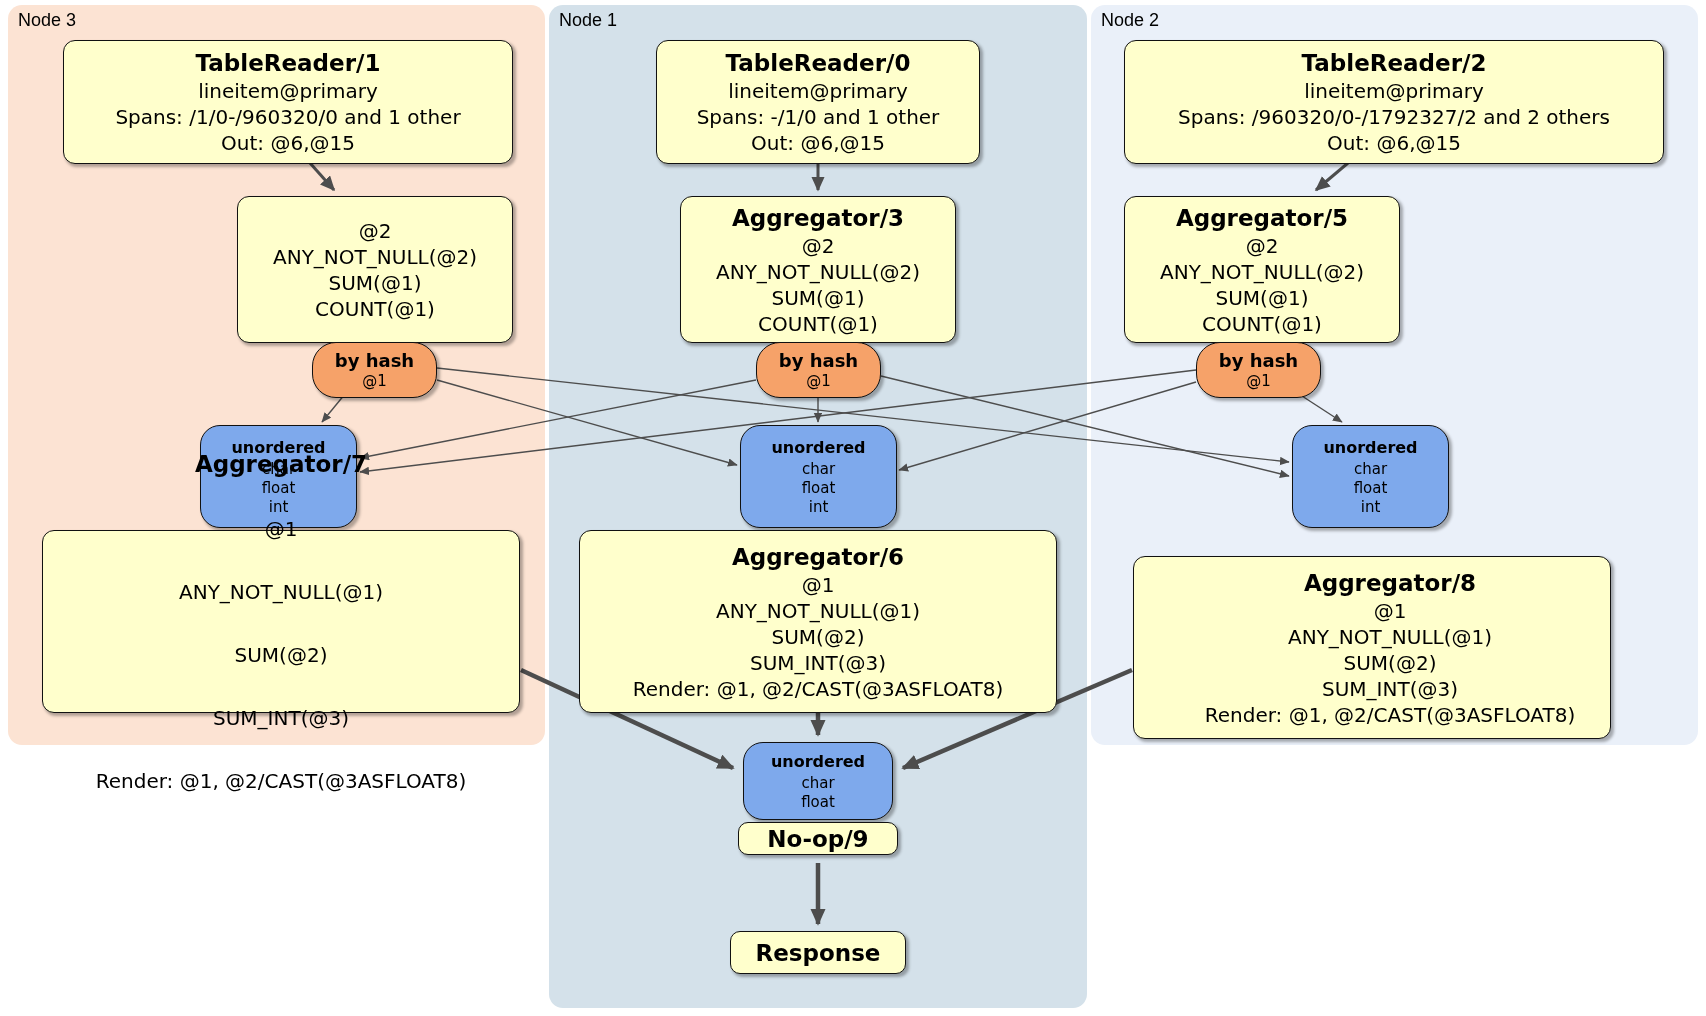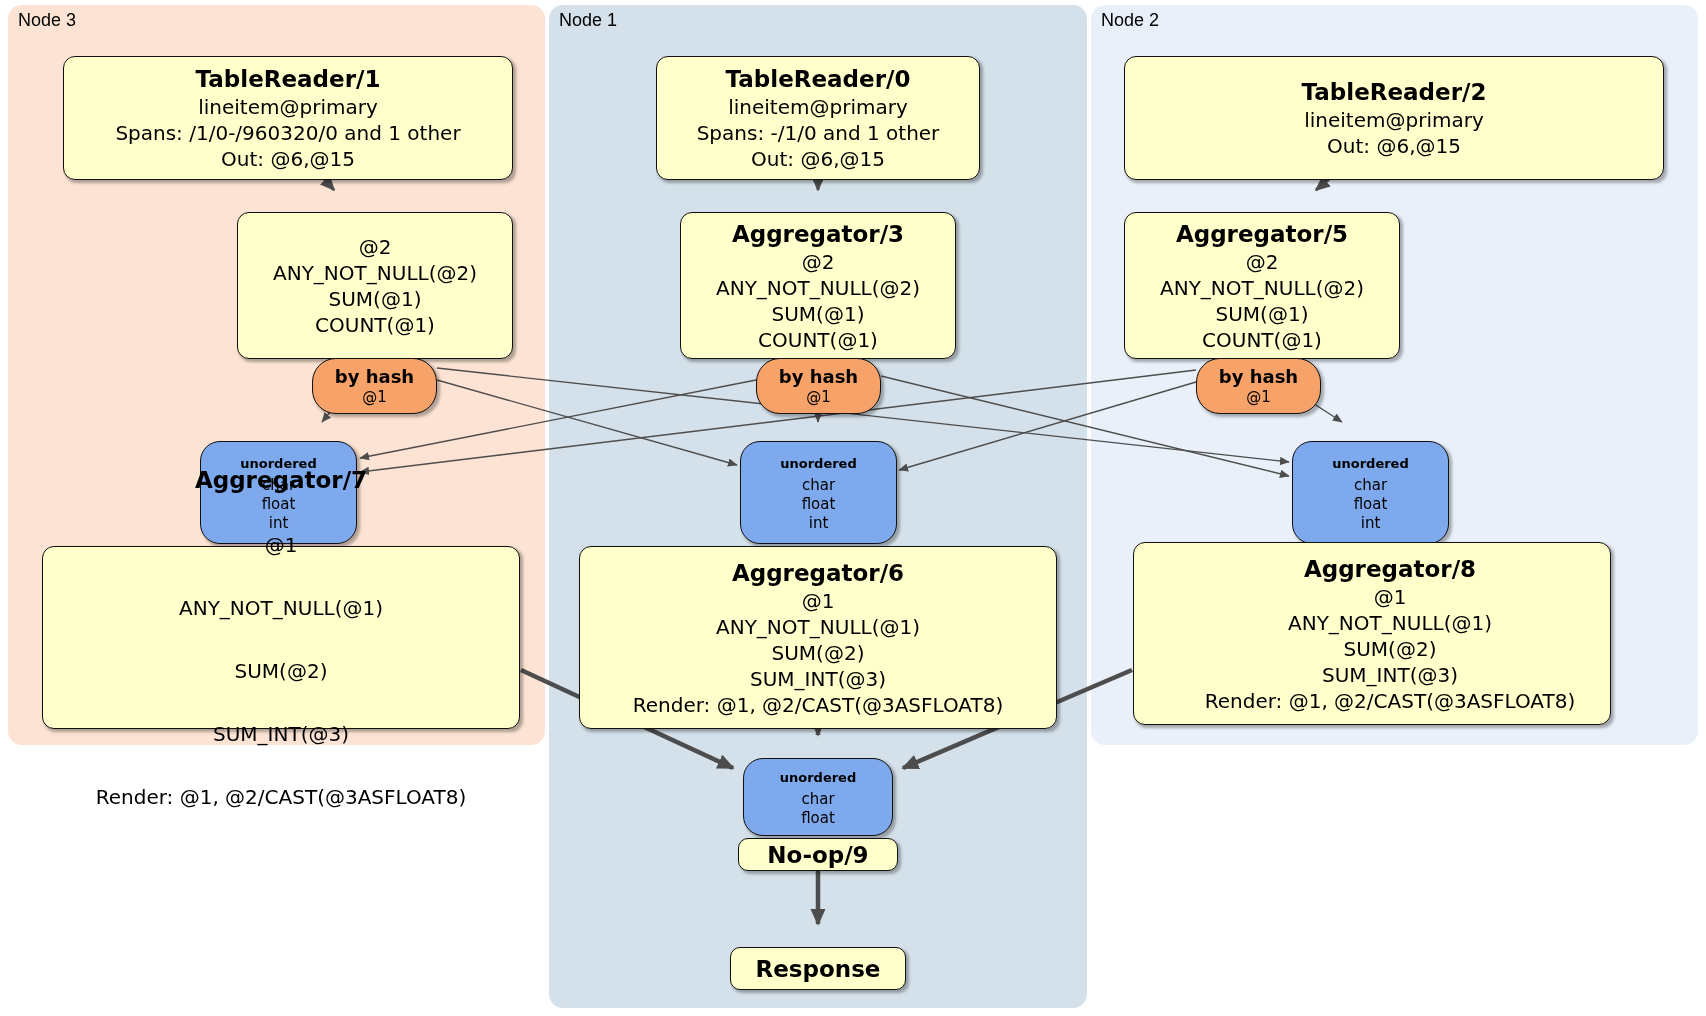--- a/index.html
+++ b/index.html
@@ -32,21 +32,20 @@
     background:#ffffcc;
     border:1.7px solid #111;
     border-radius:12px;
     box-shadow:2.5px 2.5px 3px rgba(0,0,0,0.30);
     text-align:center;
     display:flex;
     flex-direction:column;
     justify-content:center;
     z-index:2;
     color:#000;
-    margin-top:16px;
   }
   .pbox .title{
     font-weight:bold;
     font-size:23px;
     line-height:30px;
     white-space:nowrap;
   }
   .pbox .ln{
     font-size:20px;
     line-height:26px;
@@ -55,21 +54,21 @@
   .router{
     background:#f6a269;
     border-radius:24px;
   }
   .router .title{font-size:18px;line-height:22px;}
   .router .ln{font-size:15px;line-height:19px;}
   .sync{
     background:#7ea9ec;
     border-radius:20px;
   }
-  .sync .title{font-size:13px;line-height:24px;}
+  .sync .title{font-size:16px;line-height:24px;}
   .sync .ln{font-size:15px;line-height:19px;}
 </style>
 </head>
 <body>
 
 <div id="canvas">
 
   <div class="region" style="left:8px;top:5px;width:537px;height:740px;background:#fce3d3;"></div>
   <div class="region" style="left:549px;top:5px;width:538px;height:1003px;background:#d4e1ea;"></div>
   <div class="region" style="left:1091px;top:5px;width:607px;height:740px;background:#eaf0f9;"></div>
@@ -193,20 +192,21 @@
     <div class="title">No-op/9</div>
   </div>
 
   <div class="pbox" style="left:730px;top:931px;width:176px;height:43px;border-radius:10px;">
     <div class="title">Response</div>
   </div>
 
   <div class="pbox" style="left:1124px;top:40px;width:540px;height:124px;">
     <div class="title">TableReader/2</div>
     <div class="ln">lineitem@primary</div>
+    <div class="ln">Spans: /960320/0-/1792327/2 and 2 others</div>
     <div class="ln">Out: @6,@15</div>
   </div>
 
   <div class="pbox" style="left:1124px;top:196px;width:276px;height:147px;">
     <div class="title">Aggregator/5</div>
     <div class="ln">@2</div>
     <div class="ln">ANY_NOT_NULL(@2)</div>
     <div class="ln">SUM(@1)</div>
     <div class="ln">COUNT(@1)</div>
   </div>
@@ -216,21 +216,21 @@
     <div class="ln">@1</div>
   </div>
 
   <div class="pbox sync" style="left:1292px;top:425px;width:157px;height:103px;">
     <div class="title">unordered</div>
     <div class="ln">char</div>
     <div class="ln">float</div>
     <div class="ln">int</div>
   </div>
 
-  <div class="pbox" style="left:1133px;top:526px;width:478px;height:183px;padding-left:36px;">
+  <div class="pbox" style="left:1133px;top:556px;width:478px;height:183px;padding-left:36px;">
     <div class="title">Aggregator/8</div>
     <div class="ln">@1</div>
     <div class="ln">ANY_NOT_NULL(@1)</div>
     <div class="ln">SUM(@2)</div>
     <div class="ln">SUM_INT(@3)</div>
     <div class="ln">Render: @1, @2/CAST(@3ASFLOAT8)</div>
   </div>
 
 </div>
 

